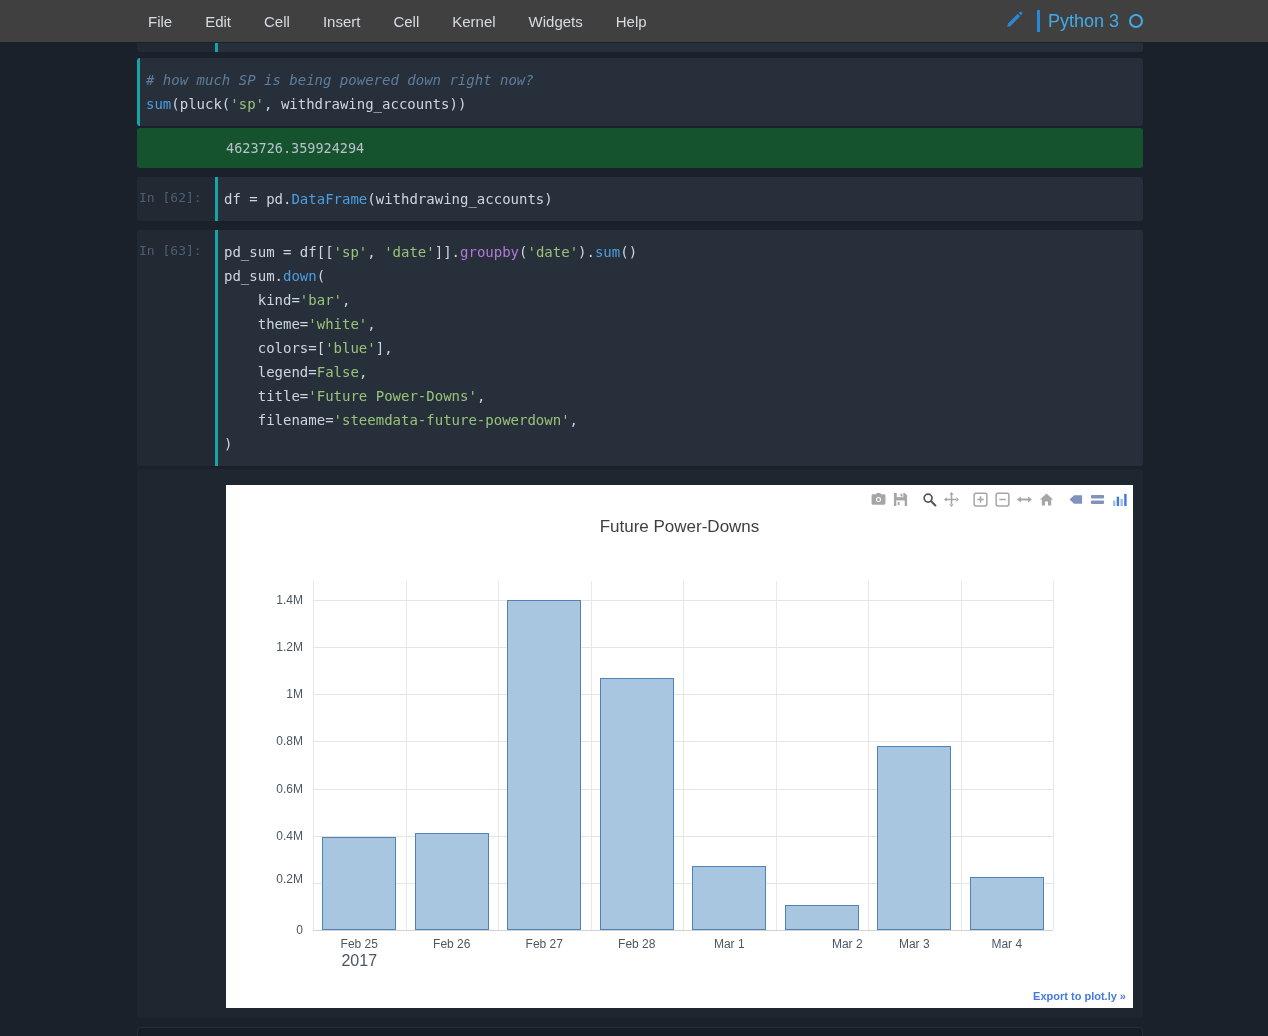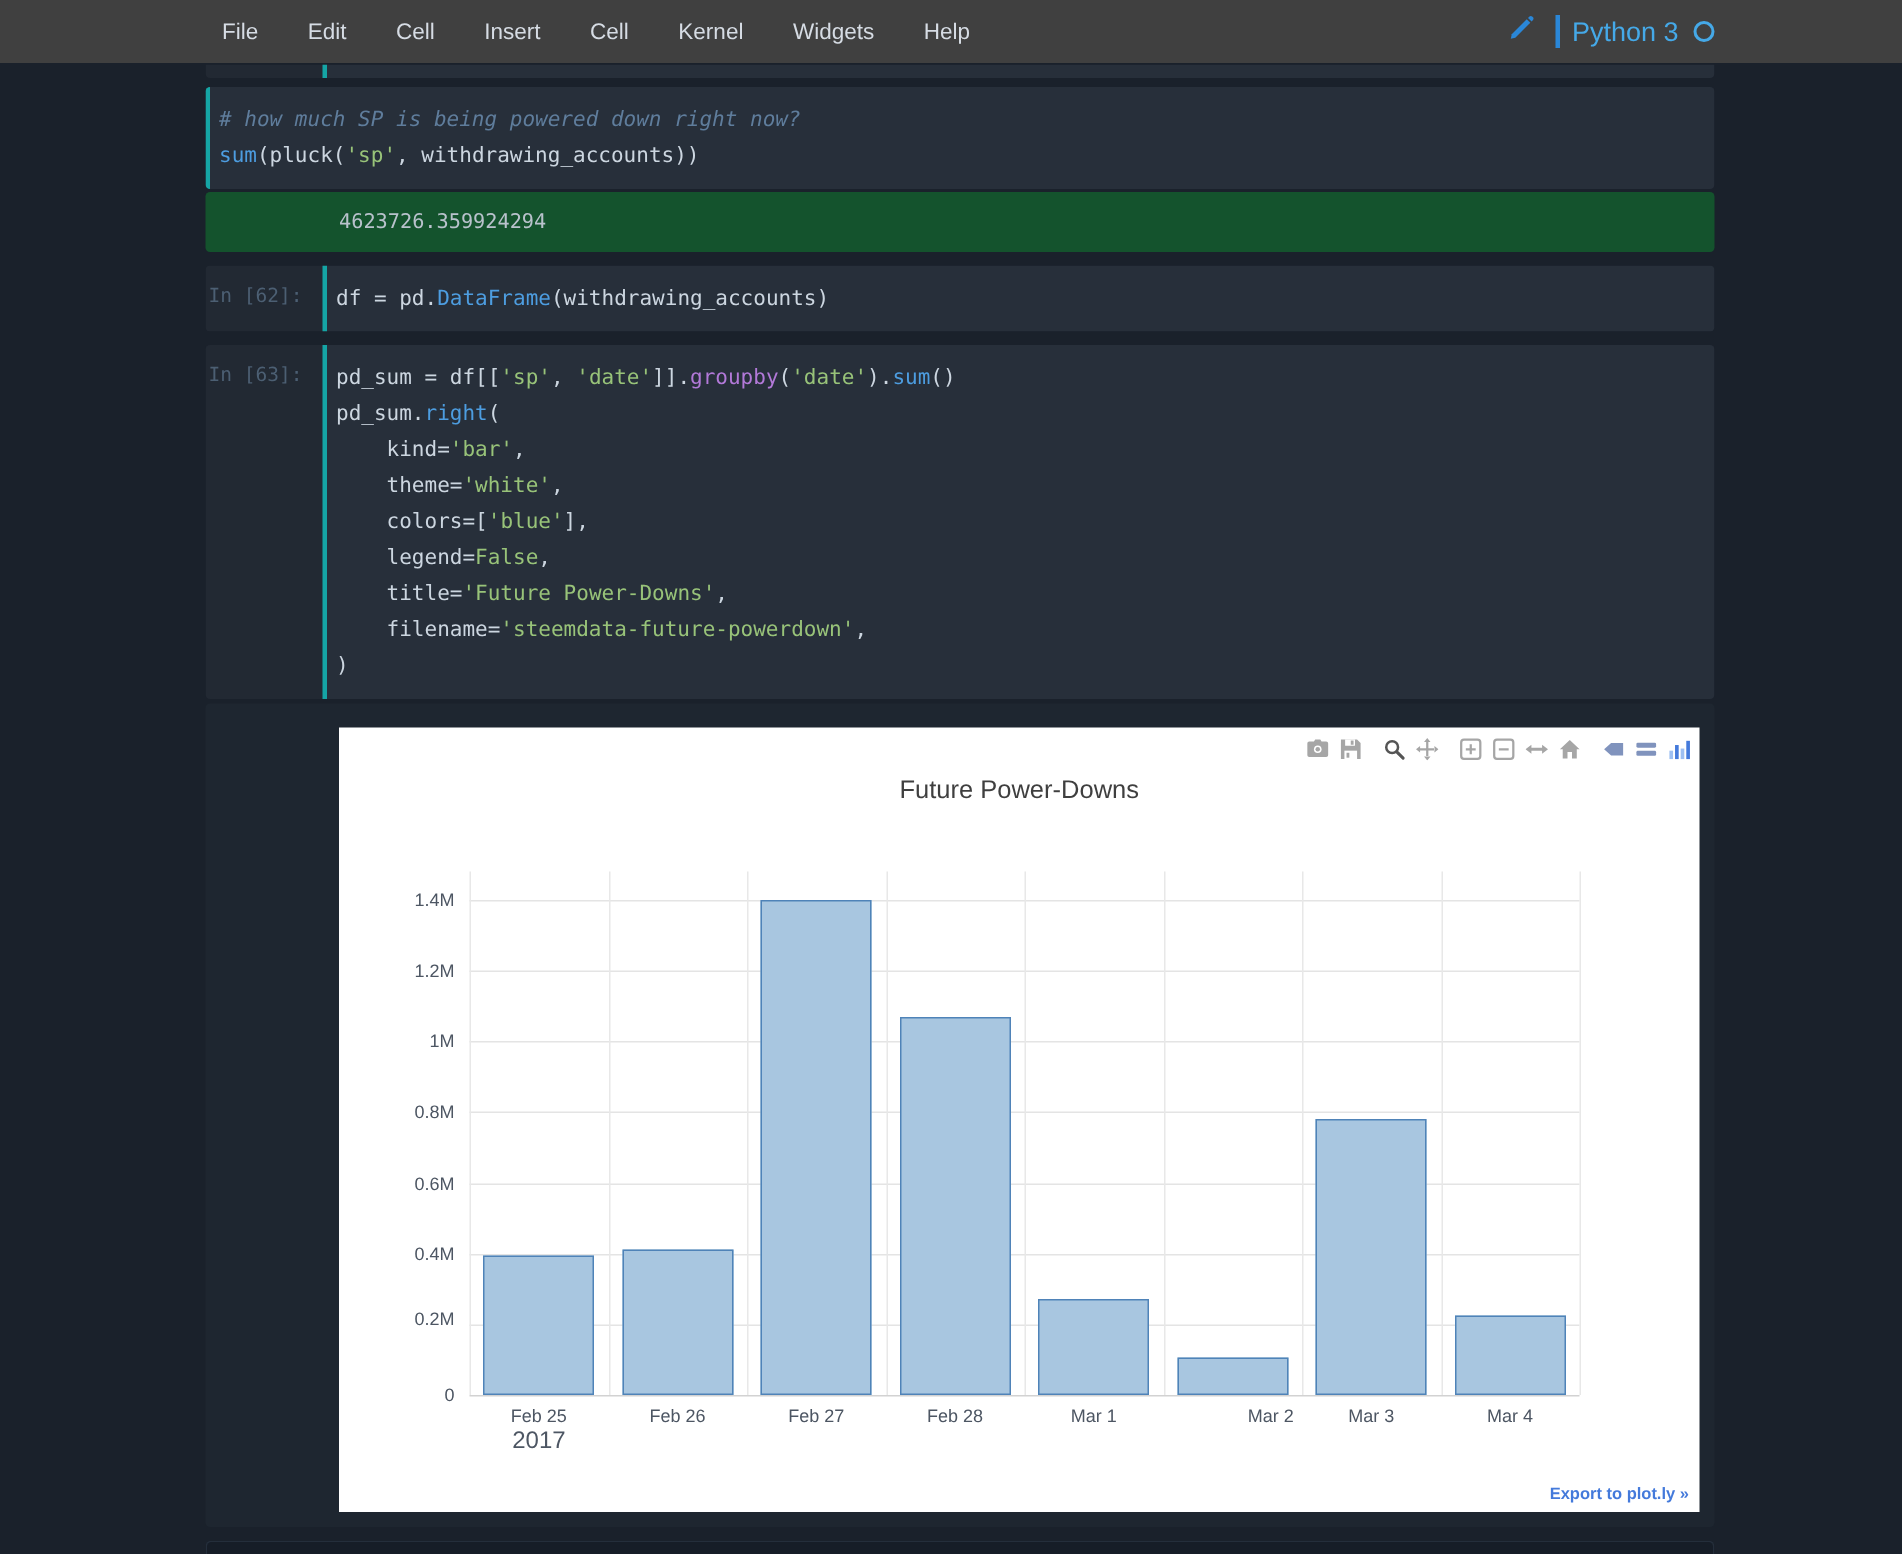--- a/index.html
+++ b/index.html
@@ -106,21 +106,21 @@
           <div class="code-area">
             <div class="code-line"><span class="tok-plain">df = pd.</span><span class="tok-builtin">DataFrame</span><span class="tok-plain">(withdrawing_accounts)</span></div>
           </div>
         </div>
       </section>
       <section class="cell">
         <div class="cell-input">
           <div class="prompt">In [63]:</div>
           <div class="code-area">
             <div class="code-line"><span class="tok-plain">pd_sum = df[[</span><span class="tok-string">'sp'</span><span class="tok-plain">, </span><span class="tok-string">'date'</span><span class="tok-plain">]].</span><span class="tok-method">groupby</span><span class="tok-plain">(</span><span class="tok-string">'date'</span><span class="tok-plain">).</span><span class="tok-builtin">sum</span><span class="tok-plain">()</span></div>
-            <div class="code-line"><span class="tok-plain">pd_sum.</span><span class="tok-builtin">right</span><span class="tok-plain">(</span></div>
+            <div class="code-line"><span class="tok-plain">pd_sum.</span><span class="tok-builtin">down</span><span class="tok-plain">(</span></div>
             <div class="code-line"><span class="tok-plain">    kind=</span><span class="tok-string">'bar'</span><span class="tok-plain">,</span></div>
             <div class="code-line"><span class="tok-plain">    theme=</span><span class="tok-string">'white'</span><span class="tok-plain">,</span></div>
             <div class="code-line"><span class="tok-plain">    colors=[</span><span class="tok-string">'blue'</span><span class="tok-plain">],</span></div>
             <div class="code-line"><span class="tok-plain">    legend=</span><span class="tok-keyword">False</span><span class="tok-plain">,</span></div>
             <div class="code-line"><span class="tok-plain">    title=</span><span class="tok-string">'Future Power-Downs'</span><span class="tok-plain">,</span></div>
             <div class="code-line"><span class="tok-plain">    filename=</span><span class="tok-string">'steemdata-future-powerdown'</span><span class="tok-plain">,</span></div>
             <div class="code-line"><span class="tok-plain">)</span></div>
           </div>
         </div>
         <div class="chart-output-row">

